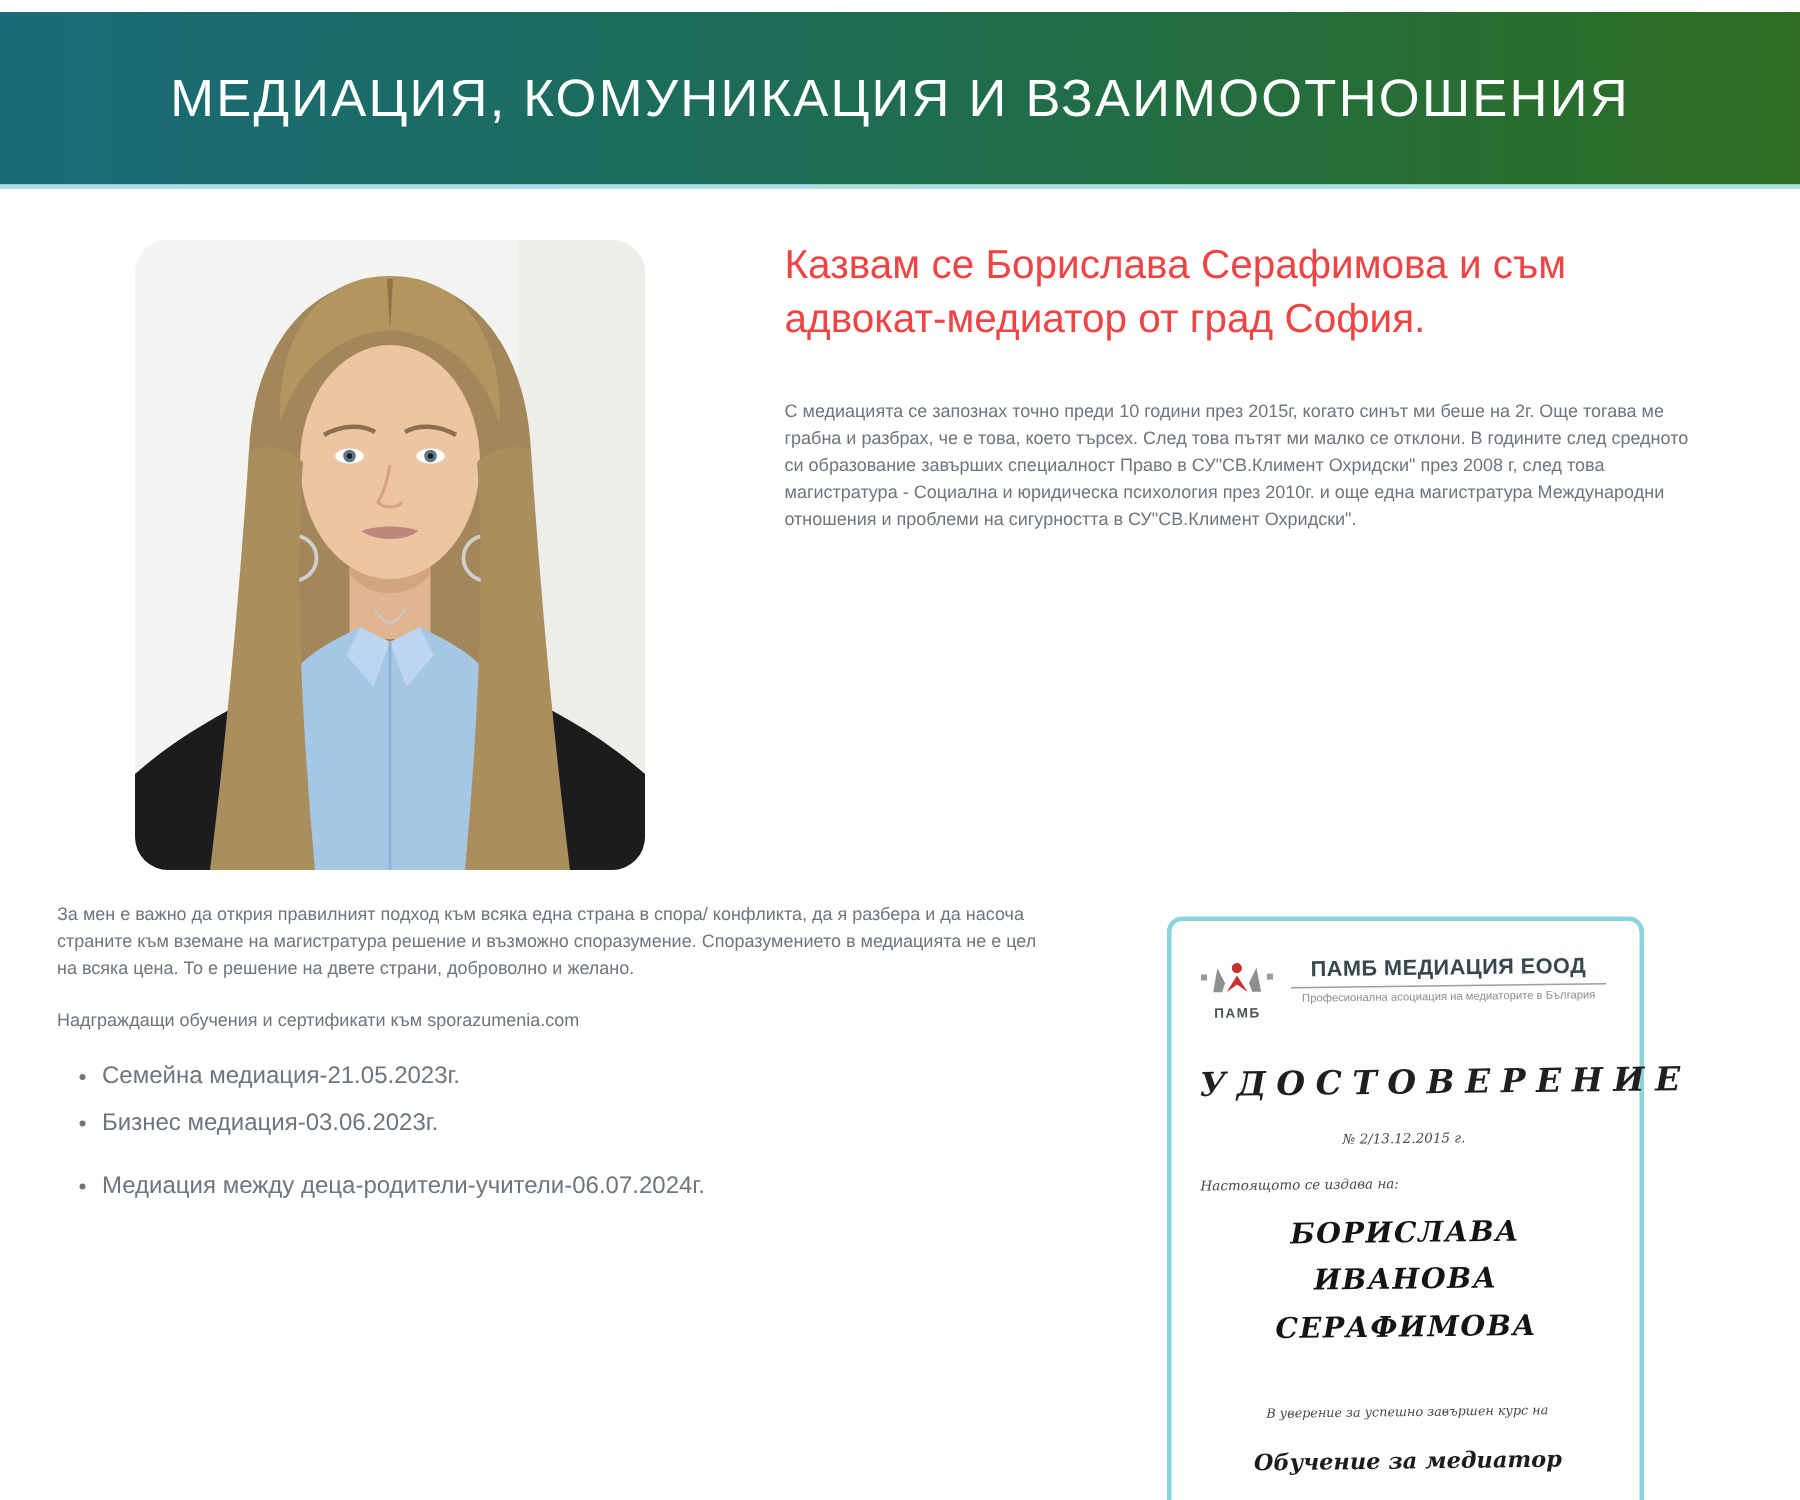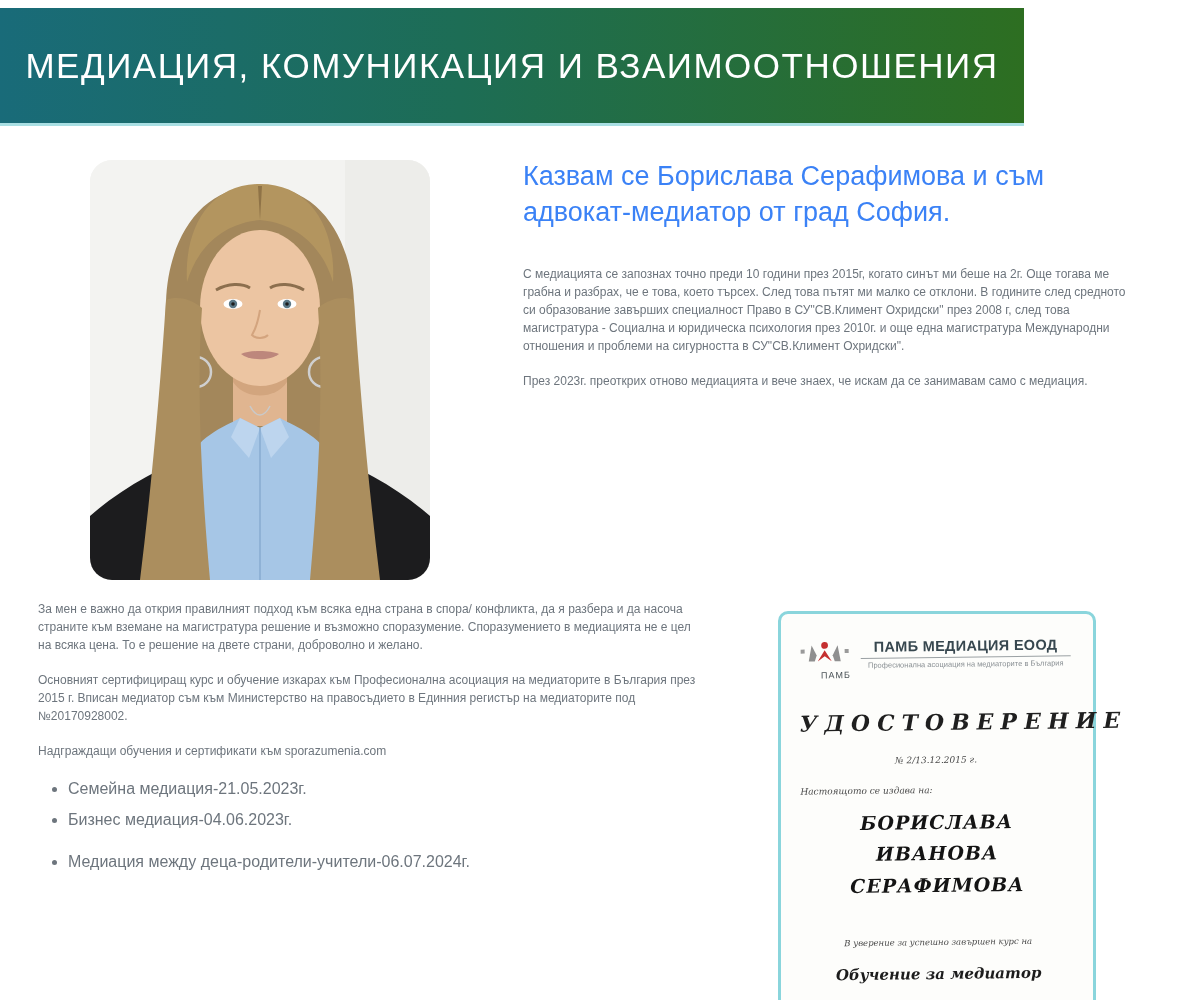--- a/index.html
+++ b/index.html
@@ -2,38 +2,38 @@
 <html><head>
 <meta charset="utf-8">
 <style>
   html,body{margin:0;padding:0;}
   body{
     width:1200px;height:1000px;position:relative;overflow:hidden;
     background:#ffffff;font-family:"Liberation Sans",sans-serif;
   }
   
   .banner{
-    position:absolute;left:0;top:8px;width:1024px;height:115px;
+    position:absolute;left:0;top:8px;width:1200px;height:115px;
     background:linear-gradient(90deg,#196b79 0%,#1d6d55 45%,#2d6e21 100%);
     border-bottom:3px solid #a9dfe3;
     display:flex;align-items:center;justify-content:center;
   }
   .banner h1{
     margin:0;color:#ffffff;font-size:35px;font-weight:500;
     letter-spacing:1.5px;white-space:nowrap;
   }
   
   .photo{
     position:absolute;left:90px;top:160px;width:340px;height:420px;
     border-radius:22px;overflow:hidden;background:#f3f3f1;
   }
   
   .intro{position:absolute;left:523px;top:158px;width:618px;}
   .intro h2{
-    margin:0 0 34px 0;color:#3b82f6;font-size:27px;font-weight:500;line-height:1.35;
+    margin:0 0 34px 0;color:#ef4444;font-size:27px;font-weight:500;line-height:1.35;
   }
   .intro p, .leftcol p{
     margin:0 0 17px 0;color:#6d757d;font-size:12px;line-height:1.5;
   }
   
   .leftcol{position:absolute;left:38px;top:600px;width:668px;}
   .leftcol ul{
     margin:5px 0 18px 0;padding-left:30px;color:#6d757d;font-size:16px;line-height:1.5;
   }
   .leftcol li{margin-bottom:7px;}
@@ -42,22 +42,22 @@
   .certificate{
     position:absolute;left:778px;top:611px;width:318px;height:440px;
     background:#fdfdfb;border:3px solid #8ad5dc;border-radius:10px;
     box-sizing:border-box;padding:24px 20px 0 20px;
     font-family:"DejaVu Serif",serif;color:#333;
   }
   .cert-inner{transform:rotate(-0.7deg);position:relative;height:100%;}
   .cert-header{display:flex;align-items:flex-start;gap:10px;}
   .cert-logo{width:52px;flex:0 0 52px;text-align:center;}
   .cert-logo-text{
-    font-family:"Liberation Sans",sans-serif;font-size:9px;font-weight:normal;
-    color:#4a5257;letter-spacing:1px;margin-top:1px;text-align:right;
+    font-family:"Liberation Sans",sans-serif;font-size:9px;font-weight:bold;
+    color:#4a5257;letter-spacing:1px;margin-top:1px;
   }
   .cert-head-text{flex:1;text-align:center;}
   .cert-org-title{
     font-family:"Liberation Sans",sans-serif;font-weight:bold;font-size:14.5px;
     color:#37474f;letter-spacing:.3px;padding-bottom:3px;border-bottom:1px solid #9aa0a3;
   }
   .cert-org-subtitle{
     font-family:"Liberation Sans",sans-serif;font-size:7.5px;color:#8a9094;margin-top:2px;
   }
   .cert-doc-title{
@@ -126,30 +126,28 @@
     <path d="M264,140 C270,230 278,322 290,420 L220,420 C228,330 234,232 228,148 C240,138 254,136 264,140 Z" fill="#ab8e5e"></path>
 
     <path d="M170,24 C118,24 94,70 97,122 C105,95 126,64 170,60 C214,64 235,95 243,122 C246,70 222,24 170,24 Z" fill="#b3955f"></path>
     <path d="M168,26 L170,60 L172,26 Z" fill="#8f7347"></path>
   </svg>
 </div>
 
 <div class="intro">
   <h2>Казвам се Борислава Серафимова и съм адвокат-медиатор от град София.</h2>
   <p>С медиацията се запознах точно преди 10 години през 2015г, когато синът ми беше на 2г. Още тогава ме грабна и разбрах,  че е това, което търсех. След това пътят ми малко се отклони. В годините след средното си образование завърших специалност Право в СУ"СВ.Климент Охридски" през 2008 г,  след това магистратура - Социална и юридическа психология  през 2010г. и още една магистратура Международни отношения и проблеми на сигурността в СУ"СВ.Климент Охридски".</p>
-  <p>През 2023г. преоткрих отново медиацията и вече знаех, че искам да се занимавам само с медиация.</p>
 </div>
 
 <div class="leftcol">
   <p>За мен е важно да открия правилният подход към всяка една страна в спора/ конфликта, да я разбера и да насоча страните към вземане на магистратура решение и възможно споразумение. Споразумението в медиацията не е цел на всяка цена. То е решение на двете страни, доброволно и желано.</p>
-  <p>Основният сертифициращ курс и обучение изкарах към Професионална асоциация на медиаторите в България през 2015 г. Вписан медиатор съм към Министерство на правосъдието в Единния регистър на медиаторите под №20170928002.</p>
   <p><span>Надграждащи обучения и сертификати към </span><a href="#">sporazumenia.com</a></p>
   <ul>
     <li>Семейна медиация-21.05.2023г.</li>
-    <li>Бизнес медиация-04.06.2023г.</li>
+    <li>Бизнес медиация-03.06.2023г.</li>
   </ul>
   <ul>
     <li>Медиация между деца-родители-учители-06.07.2024г.</li>
 
   </ul>
 
 </div>
 
 <div class="certificate">
   <div class="cert-inner">

